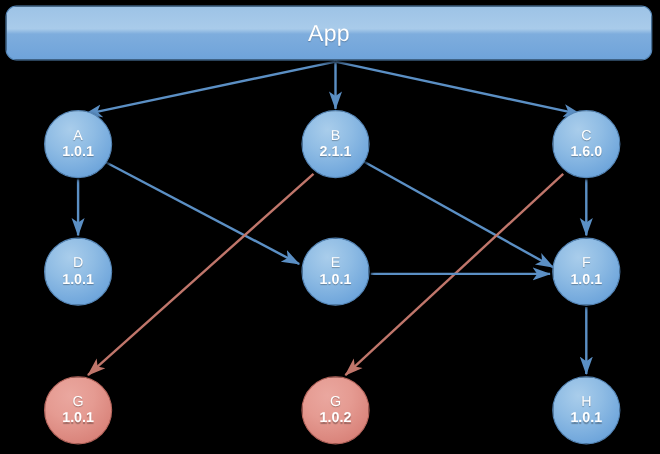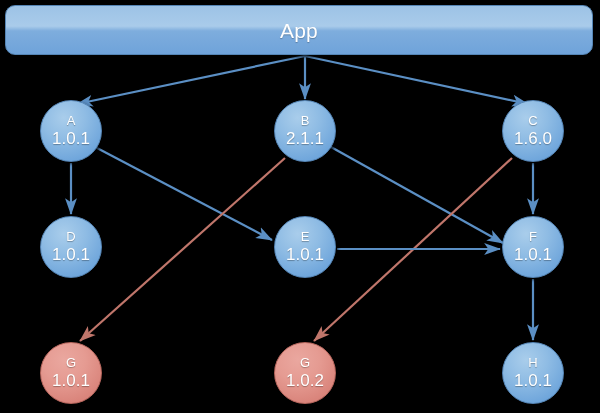--- a/index.html
+++ b/index.html
@@ -71,23 +71,24 @@
     background: radial-gradient(circle at 38% 28%, #eaa79f 0%, #e59b92 38%, #d9837a 78%, #cf7a70 100%);
   }
   .node-name {
     color: #ffffff;
     font-size: 13px;
     line-height: 1.12;
     text-shadow: 0 1px 1px rgba(0,0,0,0.3);
   }
   .node-version {
     color: #ffffff;
-    font-size: 17px;
+    font-size: 13px;
     line-height: 1.12;
     text-shadow: 0 1px 1px rgba(0,0,0,0.3);
+    font-weight: bold;
   }
 </style>
 </head>
 <body>
 
 <div id="stage">
 
   <svg id="edge-layer" viewBox="0 0 600 413" xmlns="http://www.w3.org/2000/svg">
     <defs>
       <marker id="arrow-blue" markerWidth="9" markerHeight="9" refX="7.2" refY="3.1" orient="auto" markerUnits="strokeWidth">

